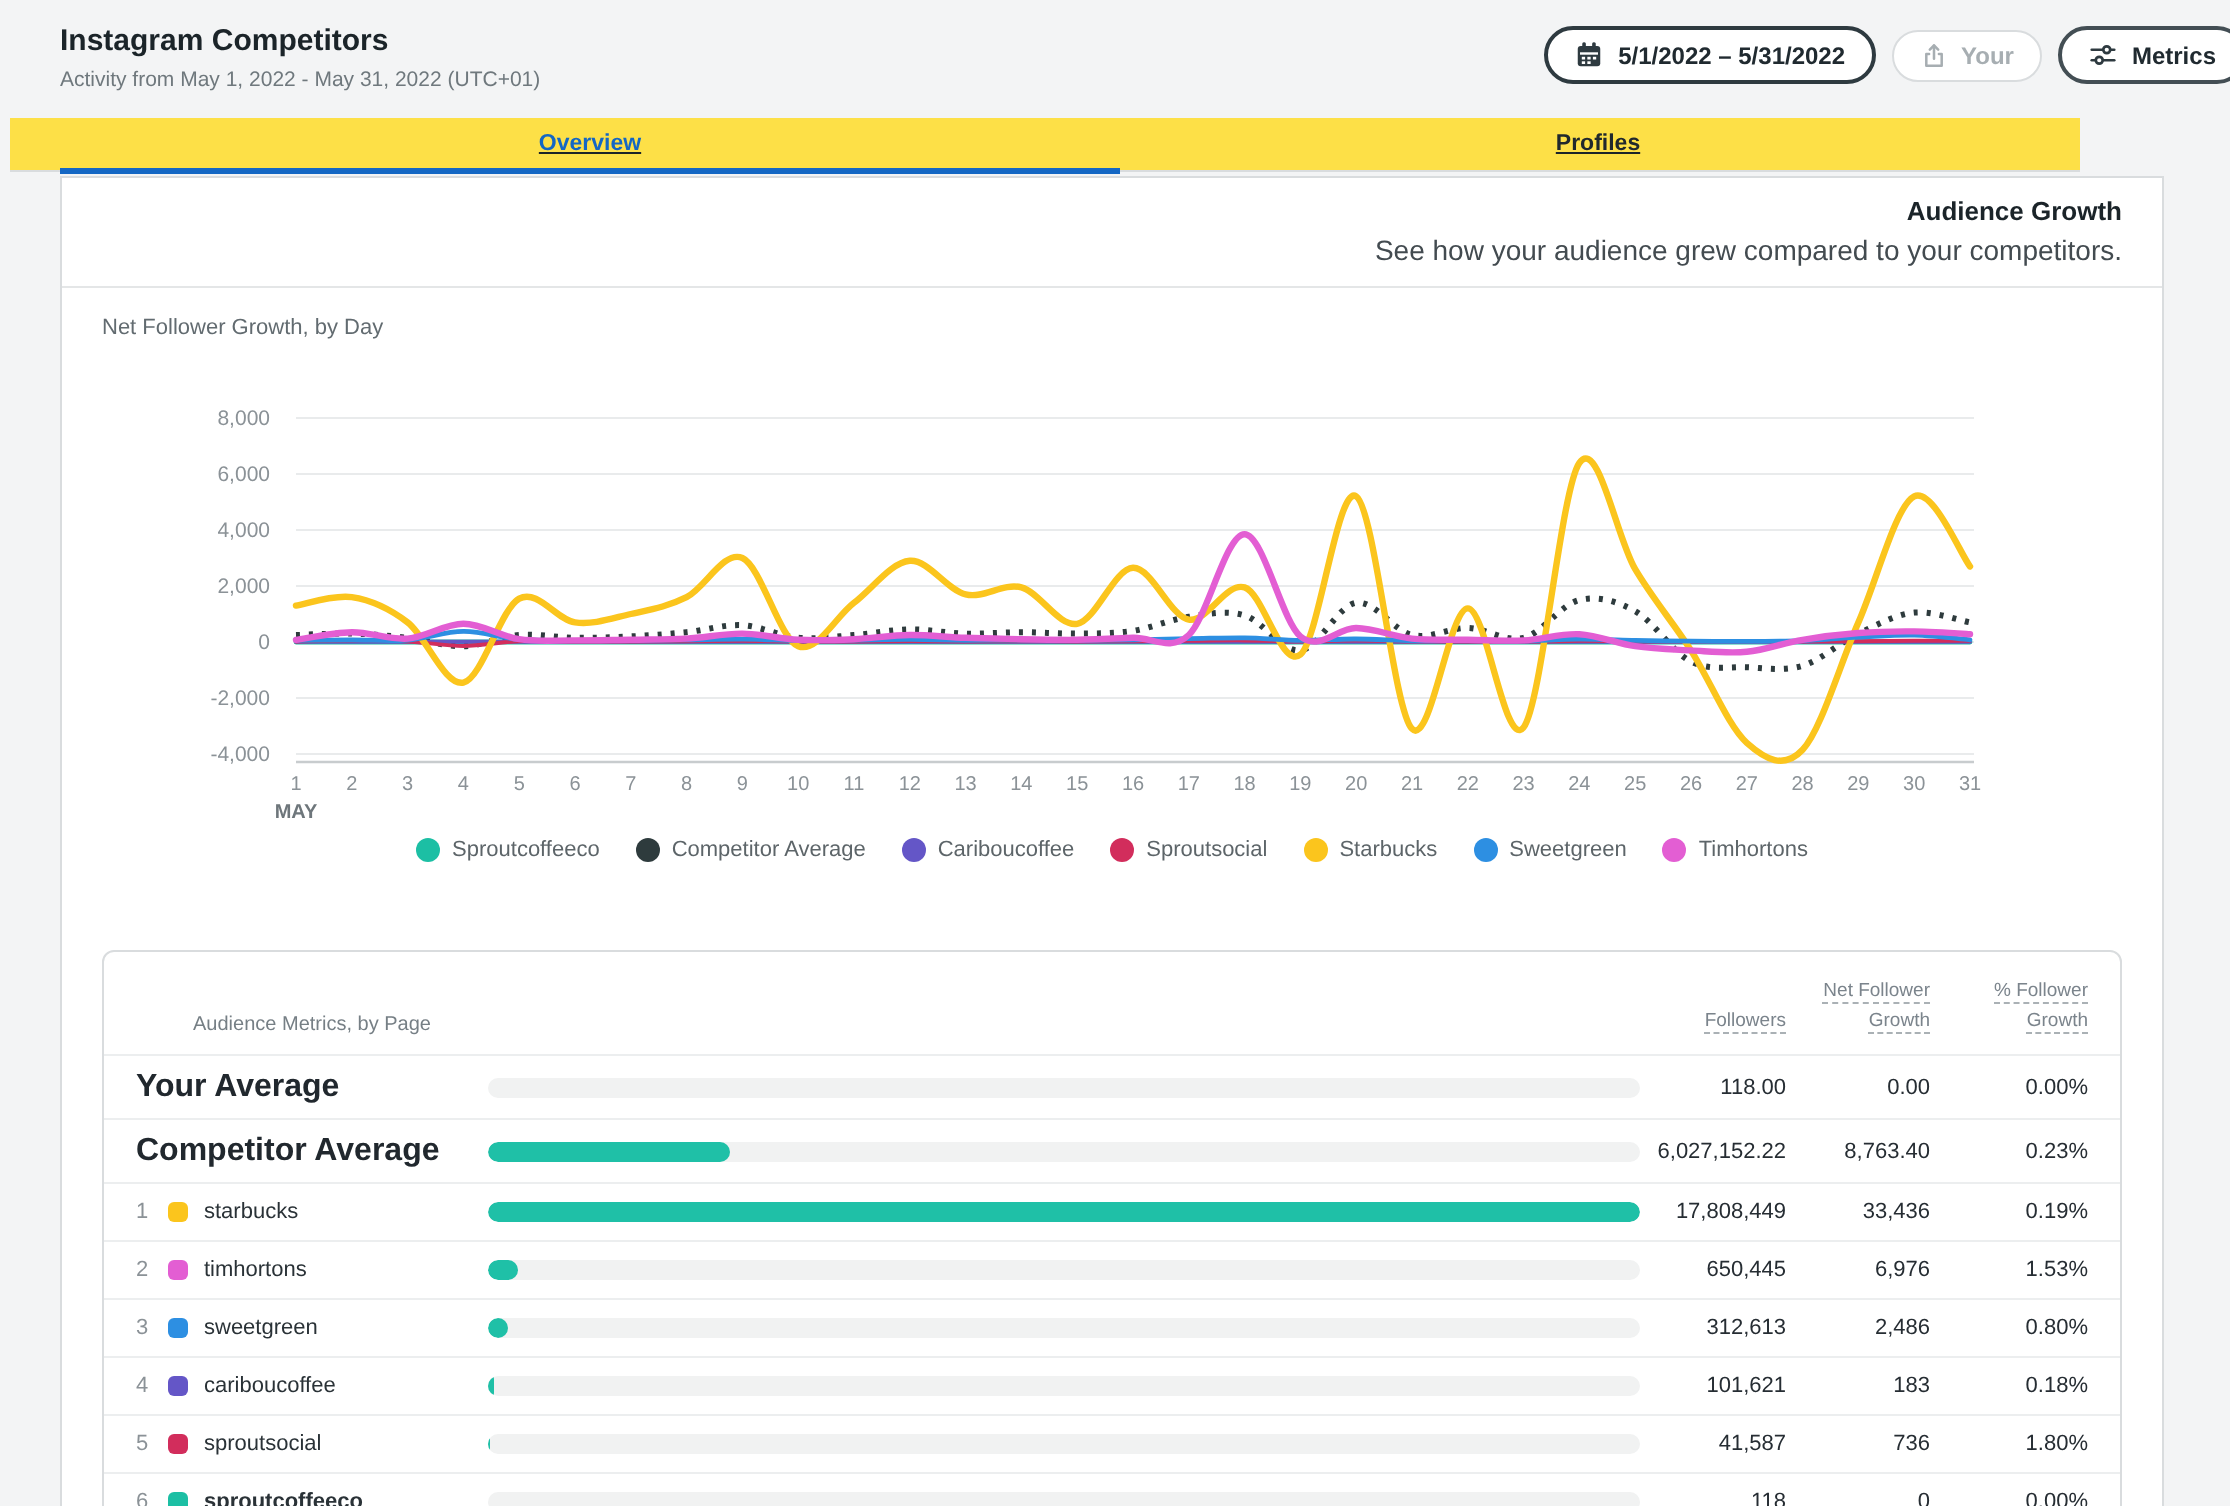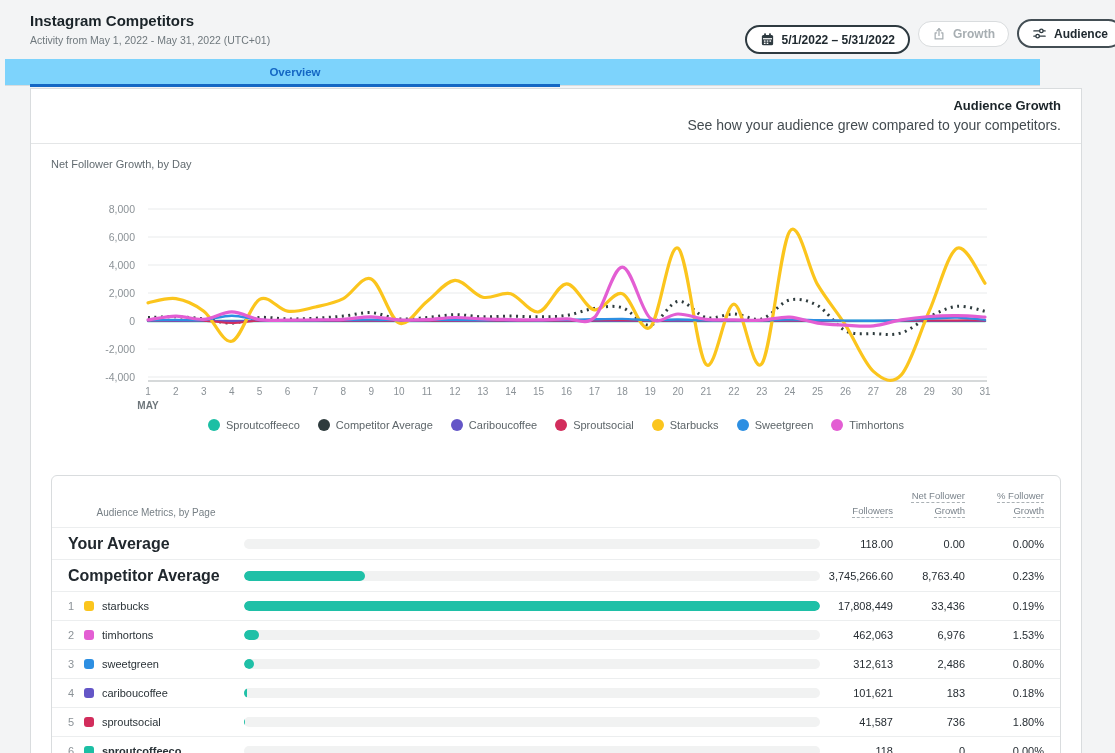--- a/index.html
+++ b/index.html
@@ -8,27 +8,27 @@
     background:#f3f4f5;font-family:"Liberation Sans",sans-serif;color:#1b2429;
   }
   
   .top-header{display:flex;justify-content:space-between;align-items:flex-start;
     padding:10px 0 0 30px;height:49px;}
   .page-title{font-size:15px;font-weight:bold;color:#1b2429;margin:2px 0 5px;}
   .page-subtitle{font-size:10.5px;color:#6f787d;}
   .controls{display:flex;gap:8px;align-items:center;margin-top:3px;}
   .btn{display:inline-flex;align-items:center;gap:7px;border-radius:15px;
     padding:5px 13px;font-size:12px;font-weight:bold;background:#fff;white-space:nowrap;cursor:pointer;}
-  .btn-date{border:2px solid #2e3a40;color:#202a30;margin-top:12px;}
+  .btn-date{border:2px solid #2e3a40;color:#202a30;}
   .btn-share{border:1px solid #d9dcde;color:#a7aeb2;}
   .btn-filters{border:2px solid #434e54;color:#202a30;margin-right:-8px;}
   .btn svg{display:block;}
   
-  .tabbar{position:relative;margin-left:5px;width:1035px;height:27px;background:#7dd3fc;
-    border-bottom:1px solid #d9dcde;display:flex;box-sizing:border-box;padding-left:25px;}
+  .tabbar{position:relative;margin-left:5px;width:1035px;height:27px;background:#fde047;
+    border-bottom:1px solid #d9dcde;display:flex;box-sizing:border-box;padding-left:25px;text-decoration:underline;}
   .tab{display:flex;align-items:center;justify-content:center;font-size:11.5px;
     font-weight:bold;cursor:pointer;}
   .tab-overview{width:530px;color:#1467c4;}
   .tab-profiles{width:478px;color:#20282d;}
   .tab-underline{position:absolute;left:25px;bottom:-2px;width:530px;height:3px;background:#1467c4;}
   
   .card{position:relative;margin:2px 33px 0 30px;background:#fff;border:1px solid #d9dcde;
     height:690px;box-sizing:border-box;}
   .section-head{padding:9px 20px 10px;border-bottom:1px solid #e4e6e7;text-align:right;}
   .section-title{font-size:13px;font-weight:bold;margin:0 0 4px;color:#1b2429;}
@@ -88,38 +88,39 @@
       <span>5/1/2022 – 5/31/2022</span>
     </div>
     <div class="btn btn-share">
       <span>
         <svg width="14" height="14" viewBox="0 0 20 20" fill="none" stroke="#a7aeb2" stroke-width="1.8" stroke-linecap="round" stroke-linejoin="round">
           <path d="M6.5 8.5 H4.5 V17 H15.5 V8.5 H13.5"></path>
           <path d="M10 12 V2.5"></path>
           <path d="M7 5.5 L10 2.5 L13 5.5"></path>
         </svg>
       </span>
-      <span>Growth</span>
+      <span>Your</span>
     </div>
     <div class="btn btn-filters">
       <span>
         <svg width="15" height="15" viewBox="0 0 20 20" fill="none" stroke="#2e3a40" stroke-width="1.8" stroke-linecap="round">
           <path d="M2.5 6.5 H17.5"></path>
             <path d="M2.5 13.5 H17.5"></path>
           <circle cx="12.5" cy="6.5" r="2.3" fill="#fff"></circle>
           <circle cx="7.5" cy="13.5" r="2.3" fill="#fff"></circle>
         </svg>
       </span>
-      <span>Audience</span>
+      <span>Metrics</span>
     </div>
   </div>
 </div>
 
 <div class="tabbar">
   <div class="tab tab-overview">Overview</div>
+  <div class="tab tab-profiles">Profiles</div>
   <div class="tab-underline"></div>
 </div>
 
 <div class="card">
   <div class="section-head">
     <div class="section-title">Audience Growth</div>
     <div class="section-sub">See how your audience grew compared to your competitors.</div>
   </div>
 
   <div class="chart-title">Net Follower Growth, by Day</div>
@@ -226,21 +227,21 @@
           <div class="bar-track"></div>
           <div class="val">118.00</div>
           <div class="val">0.00</div>
           <div class="val">0.00%</div>
         </div>
         <div class="grid-row t-row summary">
           <div class="row-label">Competitor Average</div>
           <div class="bar-track">
             <div class="bar-fill" style="width: 21%; background: rgb(31, 192, 167);"></div>
           </div>
-          <div class="val">3,745,266.60</div>
+          <div class="val">6,027,152.22</div>
           <div class="val">8,763.40</div>
           <div class="val">0.23%</div>
         </div>
         <div class="grid-row t-row">
           <div class="rank-cell">
             <span class="rank-num">1</span>
             <span class="swatch" style="background: rgb(251, 197, 29);"></span>
             <span class="prof-name">starbucks</span>
           </div>
           <div class="bar-track">
@@ -252,21 +253,21 @@
         </div>
         <div class="grid-row t-row">
           <div class="rank-cell">
             <span class="rank-num">2</span>
             <span class="swatch" style="background: rgb(227, 94, 211);"></span>
             <span class="prof-name">timhortons</span>
           </div>
           <div class="bar-track">
             <div class="bar-fill" style="width: 2.6%; background: rgb(31, 192, 167);"></div>
           </div>
-          <div class="val">462,063</div>
+          <div class="val">650,445</div>
           <div class="val">6,976</div>
           <div class="val">1.53%</div>
         </div>
         <div class="grid-row t-row">
           <div class="rank-cell">
             <span class="rank-num">3</span>
             <span class="swatch" style="background: rgb(45, 143, 226);"></span>
             <span class="prof-name">sweetgreen</span>
           </div>
           <div class="bar-track">

